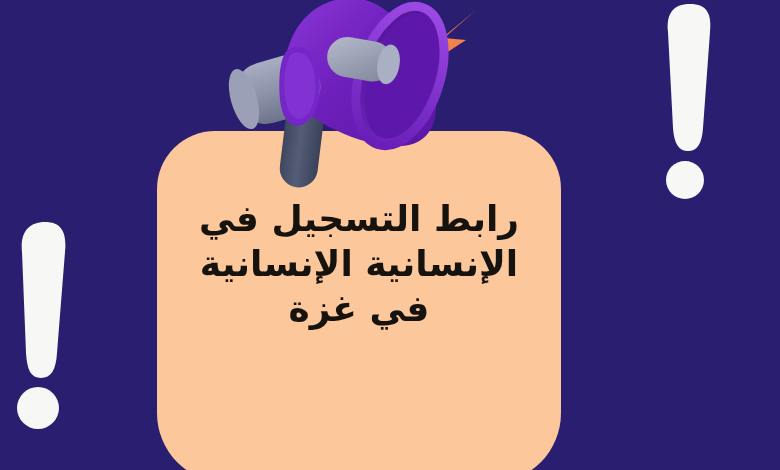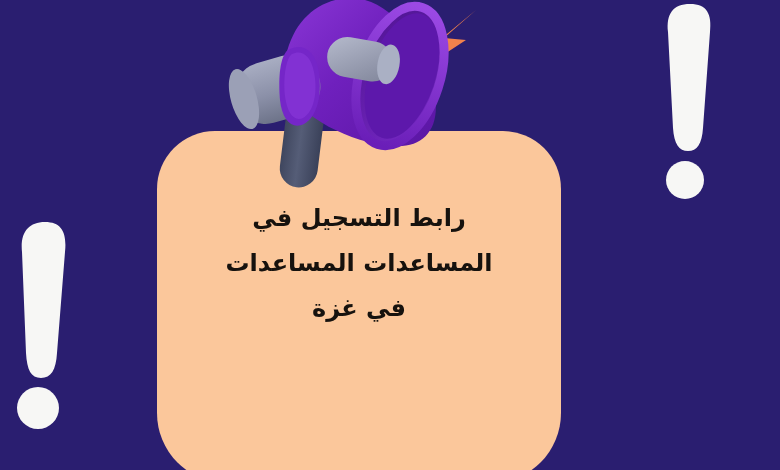--- a/index.html
+++ b/index.html
@@ -50,21 +50,21 @@
 
   
   #headline {
     position: absolute;
     left: 157px;
     top: 196px;
     width: 404px;
     text-align: center;
     direction: rtl;
     color: #16120e;
-    font-size: 24px;
+    font-size: 36px;
     line-height: 45px;
     font-weight: 700;
     letter-spacing: 0px;
     font-family: "DejaVu Sans", "Liberation Sans", sans-serif;
   }
   #headline .line { display: block; white-space: nowrap; }
 
   
   #megaphone {
     position: absolute;
@@ -195,17 +195,17 @@
       <path d="M64 60
                C 74 55, 83 62, 86 78
                C 90 98, 86 118, 75 124
                C 66 128, 59 119, 57 102
                C 55 84, 58 64, 64 60 Z" fill="#8c3adc" opacity="0.55"></path>
     </svg>
   </div>
 
   <div id="headline">
     <span class="line">رابط التسجيل في</span>
-    <span class="line">المساعدات المساعدات</span>
+    <span class="line">الإنسانية الإنسانية</span>
     <span class="line">في غزة</span>
   </div>
 
 </div>
 
 </body></html>

